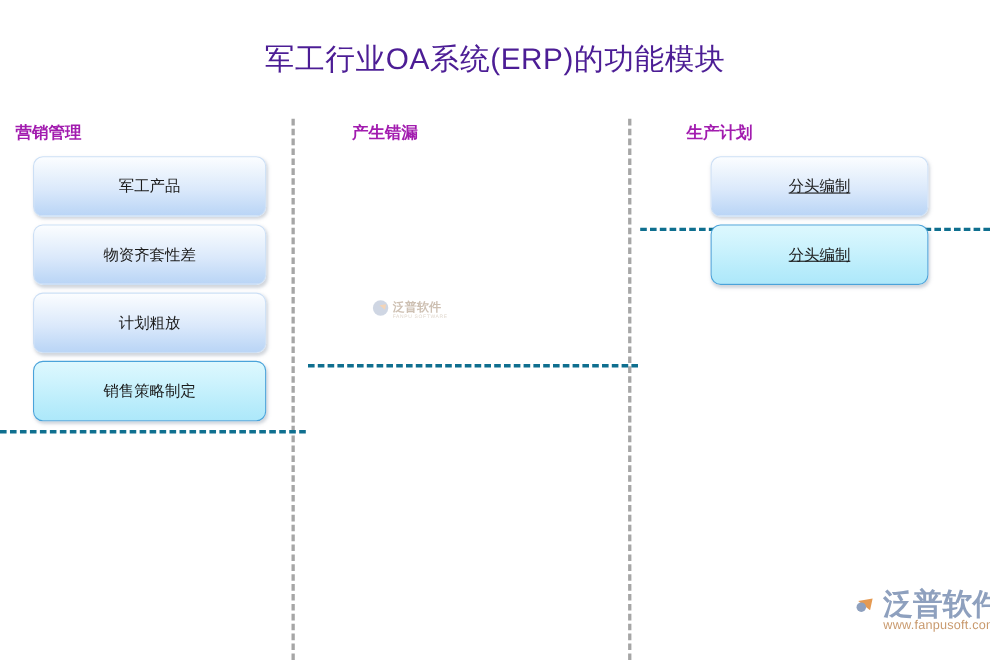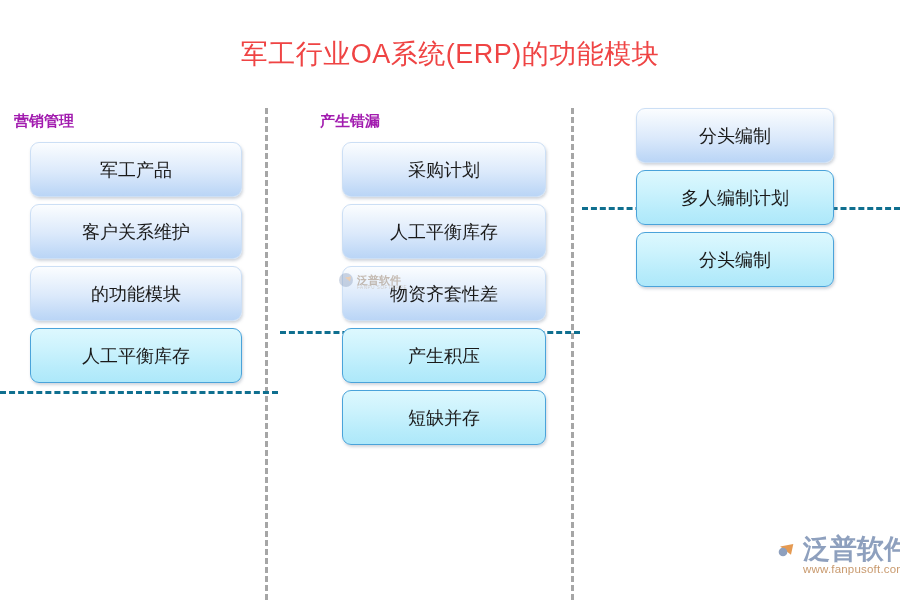--- a/index.html
+++ b/index.html
@@ -21,21 +21,21 @@
   }
 
   
   .page-title {
     position: absolute;
     top: 36px;
     left: 0;
     width: 900px;
     text-align: center;
     font-size: 27px;
-    color: #ef4444;
+    color: #4c1d95;
     letter-spacing: 0.5px;
     white-space: nowrap;
   }
 
   
   .v-sep {
     position: absolute;
     top: 108px;
     width: 0;
     height: 492px;
@@ -80,21 +80,21 @@
 
   .node {
     position: relative;
     box-sizing: border-box;
     height: 55px;
     margin-bottom: 7px;
     border-radius: 9px;
     display: flex;
     align-items: center;
     justify-content: center;
-    font-size: 18px;
+    font-size: 14px;
     color: #1a1a1a;
     white-space: nowrap;
     box-shadow: 1px 2px 3px rgba(120,135,155,0.35);
   }
 
   
   .node.blue {
     background: linear-gradient(to bottom,
         #fbfdff 0%,
         #eef5fd 22%,
@@ -110,21 +110,21 @@
         #ddf8fe 0%,
         #cdf3fd 35%,
         #b8ecfb 75%,
         #ade8fa 100%);
     border: 1px solid #4aa3da;
   }
 
   
   .column.c1 .node { width: 212px; margin-left: 16px; }
   .column.c2 .node { width: 204px; margin-left: 22px; }
-  .column.c3 .node { width: 198px; margin-left: 12px; }
+  .column.c3 .node { width: 198px; margin-left: 22px; text-decoration: underline; }
 
   
   .watermark {
     position: absolute;
     left: 338px;
     top: 272px;
     display: flex;
     align-items: center;
     opacity: 0.42;
     pointer-events: none;
@@ -181,41 +181,34 @@
   <div class="v-sep s2"></div>
 
   <div class="h-sep l1"></div>
   <div class="h-sep l2"></div>
   <div class="h-sep l3"></div>
 
   <div class="column c1">
     <div class="col-header">营销管理</div>
     <div class="col-boxes">
       <div class="node blue">军工产品</div>
-      <div class="node blue">客户关系维护</div>
-      <div class="node blue">的功能模块</div>
-      <div class="node cyan">人工平衡库存</div>
+      <div class="node blue">物资齐套性差</div>
+      <div class="node blue">计划粗放</div>
+      <div class="node cyan">销售策略制定</div>
     </div>
   </div>
 
   <div class="column c2">
     <div class="col-header">产生错漏</div>
-    <div class="col-boxes">
-      <div class="node blue">采购计划</div>
-      <div class="node blue">人工平衡库存</div>
-      <div class="node blue">物资齐套性差</div>
-      <div class="node cyan">产生积压</div>
-      <div class="node cyan">短缺并存</div>
-    </div>
   </div>
 
   <div class="column c3">
+    <div class="col-header">生产计划</div>
     <div class="col-boxes">
       <div class="node blue">分头编制</div>
-      <div class="node cyan">多人编制计划</div>
       <div class="node cyan">分头编制</div>
     </div>
   </div>
 
   <div class="watermark">
     <span class="wm-mark">
       <svg width="16" height="16" viewBox="0 0 32 32">
         <circle cx="16" cy="16" r="14" fill="#8ea0be"></circle>
         <path d="M16 4 A12 12 0 0 0 16 28 A8 8 0 0 1 16 4 Z" fill="#ffffff"></path>
         <path d="M14 11 L26 9 L24 19 Z" fill="#e59a52"></path>

